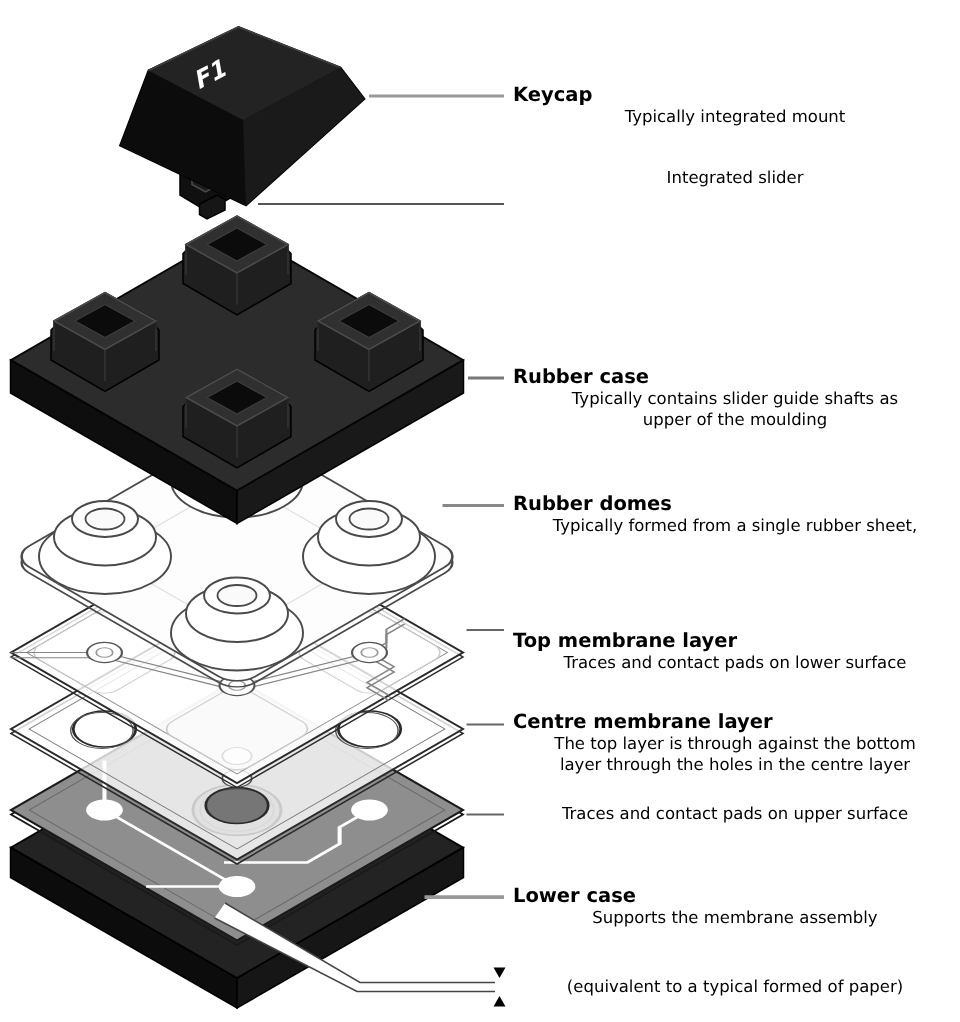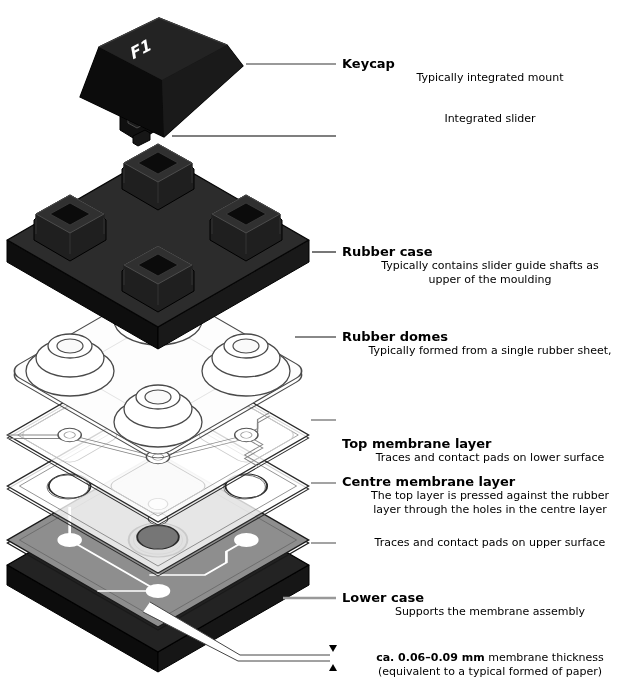--- a/index.html
+++ b/index.html
@@ -167,40 +167,37 @@
     <span class="t">Rubber case</span>
     <span class="b">Typically contains slider guide shafts as</span>
     <span class="b">upper of the moulding</span>
   </div>
 
   <div class="label" style="top:330px">
     <span class="t">Rubber domes</span>
     <span class="b">Typically formed from a single rubber sheet,</span>
   </div>
 
-  <div class="label" style="top:437px">
+  <div class="label" style="top:421px">
     <span class="t">Top membrane layer</span>
     <span class="b">Traces and contact pads on lower surface</span>
   </div>
 
   <div class="label" style="top:475px">
     <span class="t">Centre membrane layer</span>
-    <span class="b">The top layer is pressed against the rubber</span>
+    <span class="b">The top layer is through against the bottom</span>
     <span class="b">layer through the holes in the centre layer</span>
   </div>
 
   <div class="label" style="top:536px">
     <span class="b">Traces and contact pads on upper surface</span>
   </div>
 
   <div class="label" style="top:591px">
     <span class="t">Lower case</span>
     <span class="b">Supports the membrane assembly</span>
   </div>
 
   <div class="label" style="top:651px">
-    <span class="b">
-      <b>ca. 0.06–0.09 mm</b><span> membrane thickness</span>
-    </span>
     <span class="b">(equivalent to a typical formed of paper)</span>
   </div>
 
 </div>
 
 </body></html>

